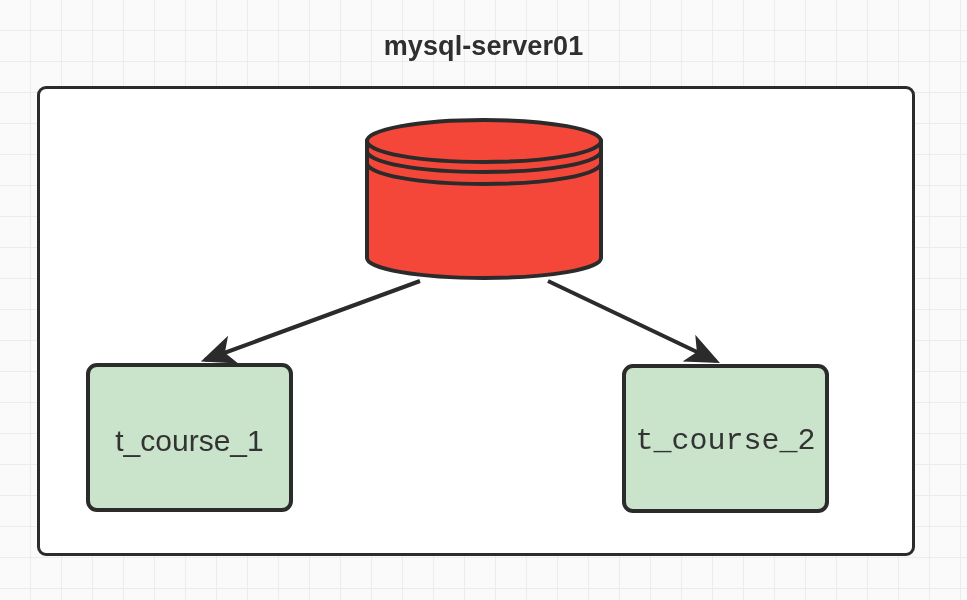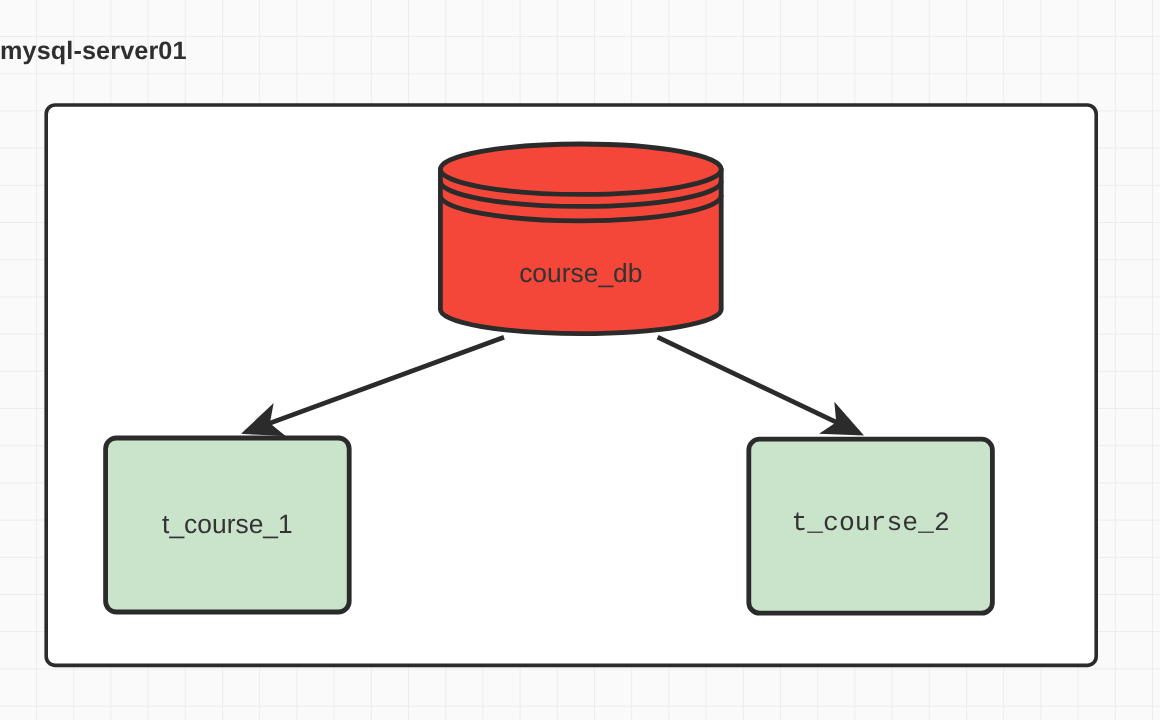--- a/index.html
+++ b/index.html
@@ -24,22 +24,22 @@
       linear-gradient(to bottom, #ececec 1px, transparent 1px);
     background-size: 31px 31px;
     background-position: -1px -1px;
   }
 
   .diagram-title {
     position: absolute;
     left: 0;
     top: 31px;
     width: 967px;
-    text-align: left;
-    font-size: 21px;
+    text-align: center;
+    font-size: 27px;
     font-weight: bold;
     color: #2f2f2f;
     letter-spacing: 0.1px;
     user-select: none;
   }
 
   .cluster-box {
     position: absolute;
     left: 37px;
     top: 86px;
@@ -69,21 +69,21 @@
     white-space: nowrap;
   }
 
   .db-label {
     left: 367px;
     top: 215px;
     width: 234px;
   }
 
   .table-box-label {
-    font-size: 22px;
+    font-size: 30px;
     color: #333333;
   }
 
   .tbl1-label {
     left: 88px;
     top: 424px;
     width: 203px;
   }
 
   .tbl2-label {
@@ -122,19 +122,18 @@
       <ellipse cx="484" cy="141" rx="117" ry="21" fill="#f4473a" stroke="#2b2b2b" stroke-width="4"></ellipse>
       <path d="M367,151 A117,21 0 0 0 601,151" fill="none" stroke="#2b2b2b" stroke-width="4"></path>
       <path d="M367,163 A117,21 0 0 0 601,163" fill="none" stroke="#2b2b2b" stroke-width="4"></path>
     </g>
 
     <rect x="88" y="365" width="203" height="145" rx="9" ry="9" fill="#c9e4ca" stroke="#2b2b2b" stroke-width="4"></rect>
 
     <rect x="624" y="366" width="203" height="145" rx="9" ry="9" fill="#c9e4ca" stroke="#2b2b2b" stroke-width="4"></rect>
   </svg>
 
-  <div class="node-label db-label">course_db</div>
 
   <div class="node-label table-box-label tbl1-label">t_course_1</div>
 
   <div class="node-label table-box-label tbl2-label">t_course_2</div>
 
 </div>
 
 </body></html>

